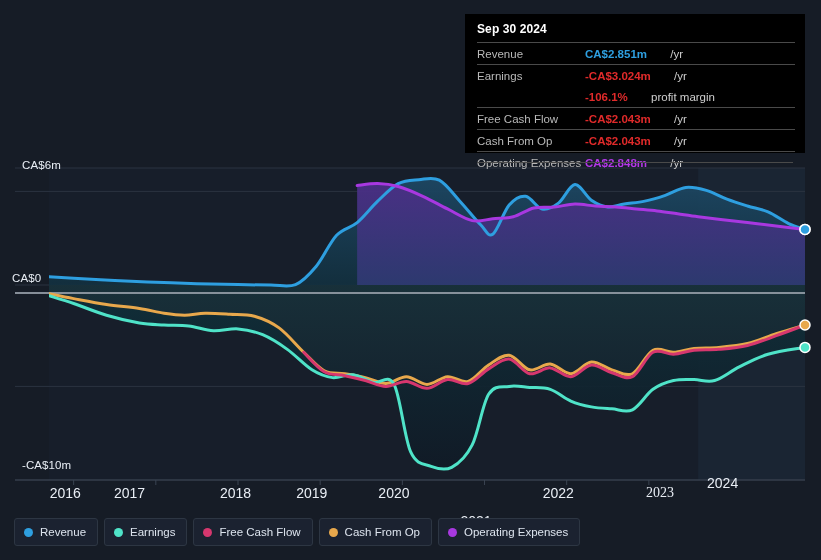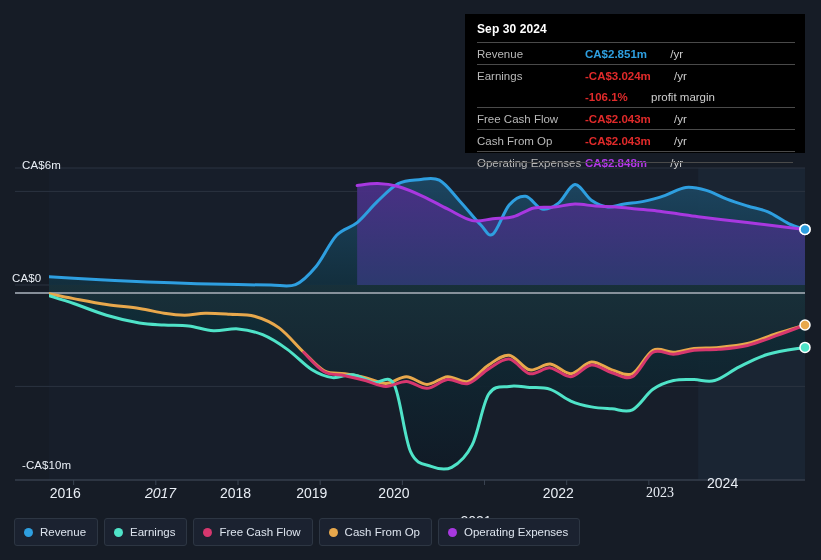--- a/index.html
+++ b/index.html
@@ -144,21 +144,21 @@
         <line x1="731.0434782608625" y1="480" x2="731.0434782608625" y2="485" stroke="#3a4452" stroke-width="1"></line>
       </g>
   </svg>
 
   <div class="ylab" style="left:22px;top:159px;">CA$6m</div>
   <div class="ylab" style="left:4px;top:272px;margin-left:8px;">CA$0</div>
   <div class="ylab" style="left:22px;top:459px;">-CA$10m</div>
 
   <div id="xlabels">
       <div class="xlab" style="left: 49.6522px; top: 485px; width: 48px;">2016</div>
-      <div class="xlab" style="left: 145px; top: 485px; width: 48px; font-style: italic;">2017</div>
+      <div class="xlab" style="left: 114px; top: 485px; width: 48px;">2017</div>
       <div class="xlab" style="left: 220px; top: 485px; width: 48px;">2018</div>
       <div class="xlab" style="left: 296.174px; top: 485px; width: 48px;">2019</div>
       <div class="xlab" style="left: 378.348px; top: 485px; width: 48px;">2020</div>
       <div class="xlab" style="left: 460.522px; top: 485px; width: 48px; margin-top: 28px;">2021</div>
       <div class="xlab" style="left: 542.696px; top: 485px; width: 48px;">2022</div>
       <div class="xlab" style="left: 646px; top: 485px; width: 48px; font-family: Liberation Serif, serif;">2023</div>
       <div class="xlab" style="left: 707.043px; top: 475px; width: 48px;">2024</div>
     </div>
 
   <div id="tooltip">

